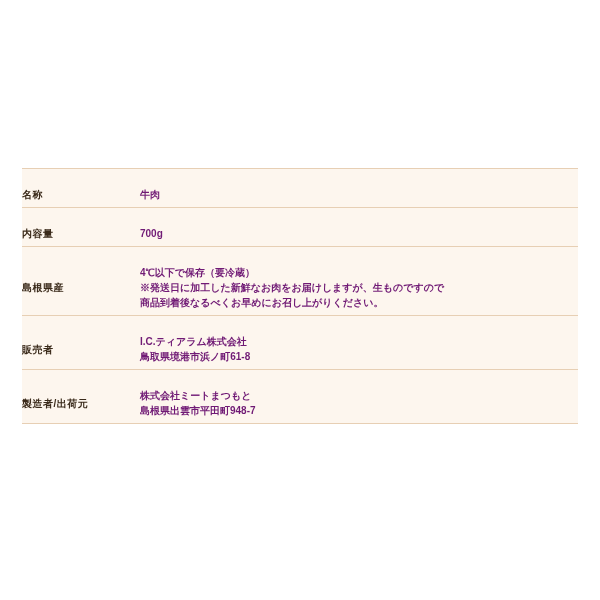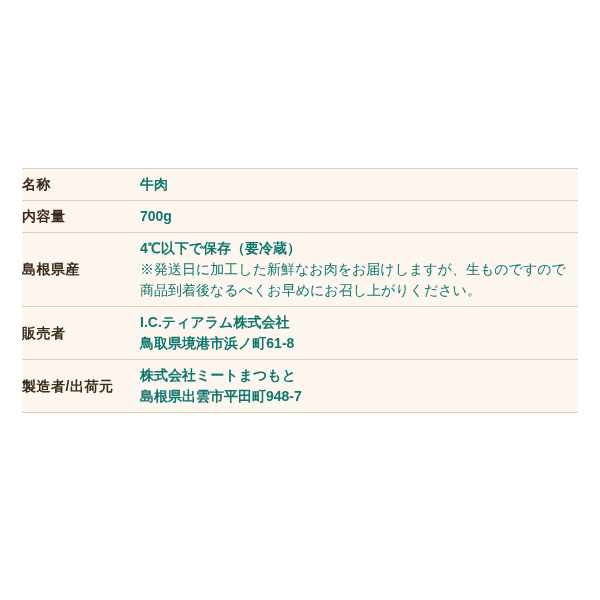--- a/index.html
+++ b/index.html
@@ -31,48 +31,48 @@
     border-collapse: collapse;
     table-layout: fixed;
     background: #fdf6ee;
   }
   table.spec-table tr {
     background: #fdf6ee;
   }
   table.spec-table td {
     border-top: 1px solid #e7cfb4;
     border-bottom: 1px solid #e7cfb4;
-    padding: 5px 0 5px 0;
+    padding: 18px 0 5px 0;
     vertical-align: middle;
-    font-size: 14px;
+    font-size: 10px;
     line-height: 1.5;
   }
   td.label {
     width: 118px;
     padding-left: 4px;
     font-weight: bold;
     color: #3a2a1a;
     letter-spacing: 0.5px;
   }
   td.value {
     padding-left: 14px;
-    color: #0f766e;
+    color: #701a75;
     font-weight: bold;
     margin-top: 36px;
   }
   td.value .line {
     display: block;
     white-space: nowrap;
   }
   .row-tall td {
     padding-top: 7px;
     padding-bottom: 7px;
   }
   .small-note {
-    font-weight: normal;
+    font-weight: bold;
   }
 </style>
 </head>
 <body>
 
 <div class="page">
   <div class="spec-table-wrap">
     <table class="spec-table">
       <tbody>
         <tr>

